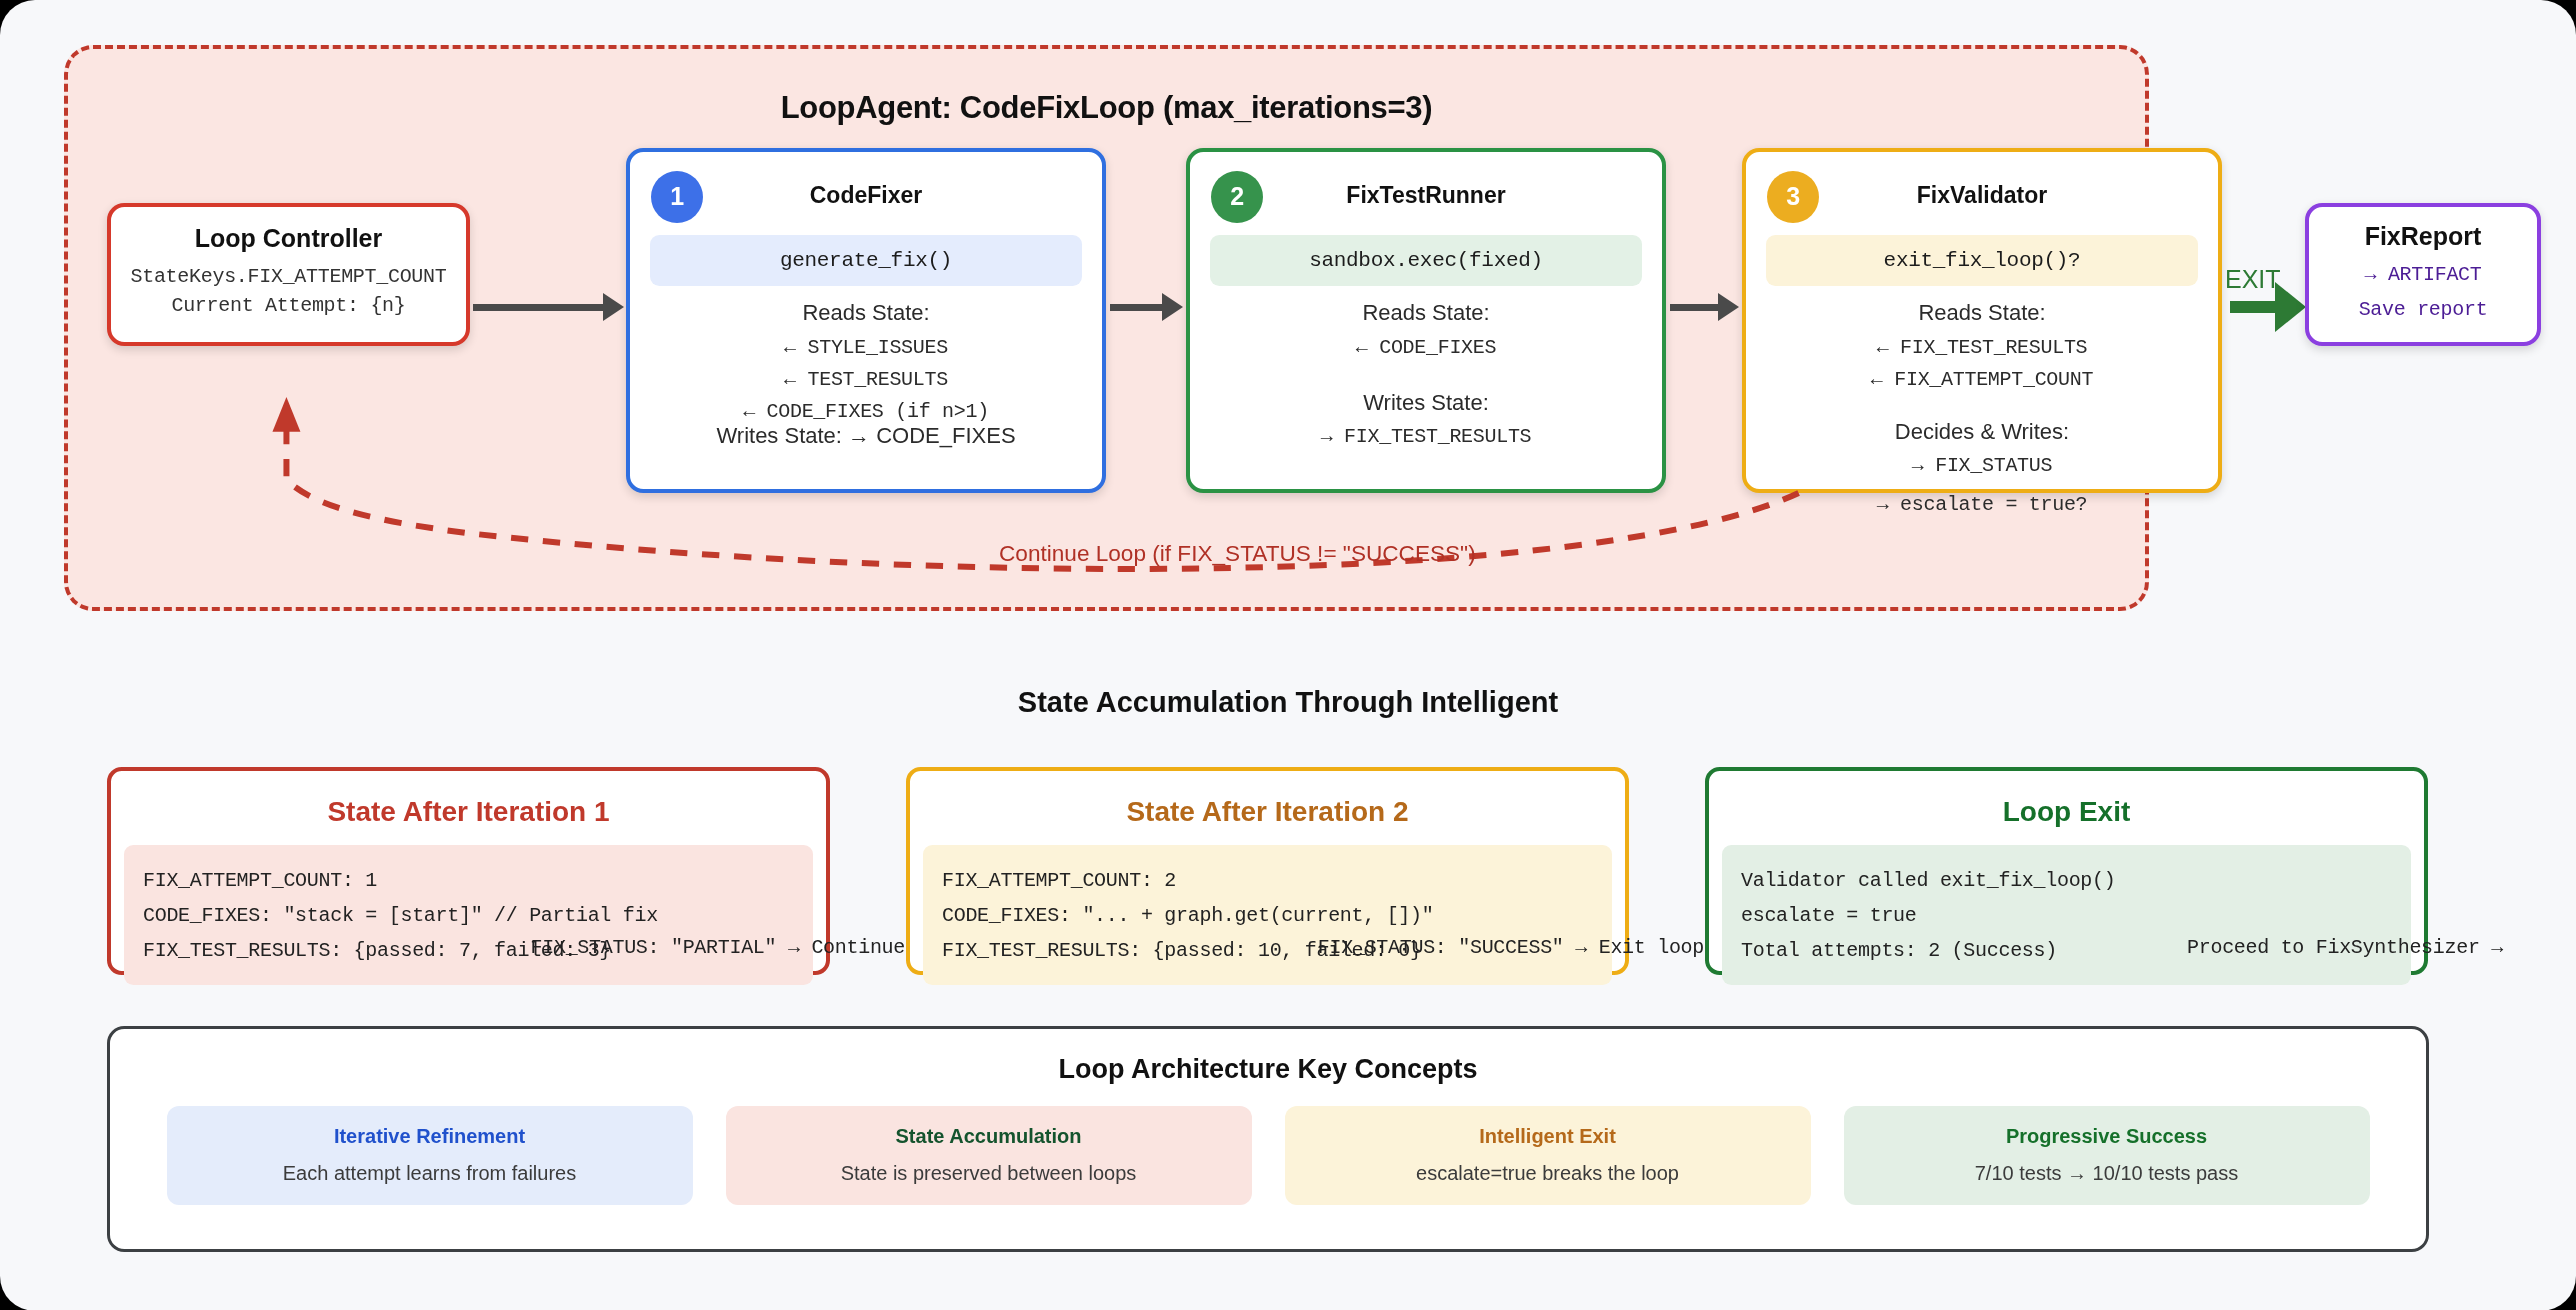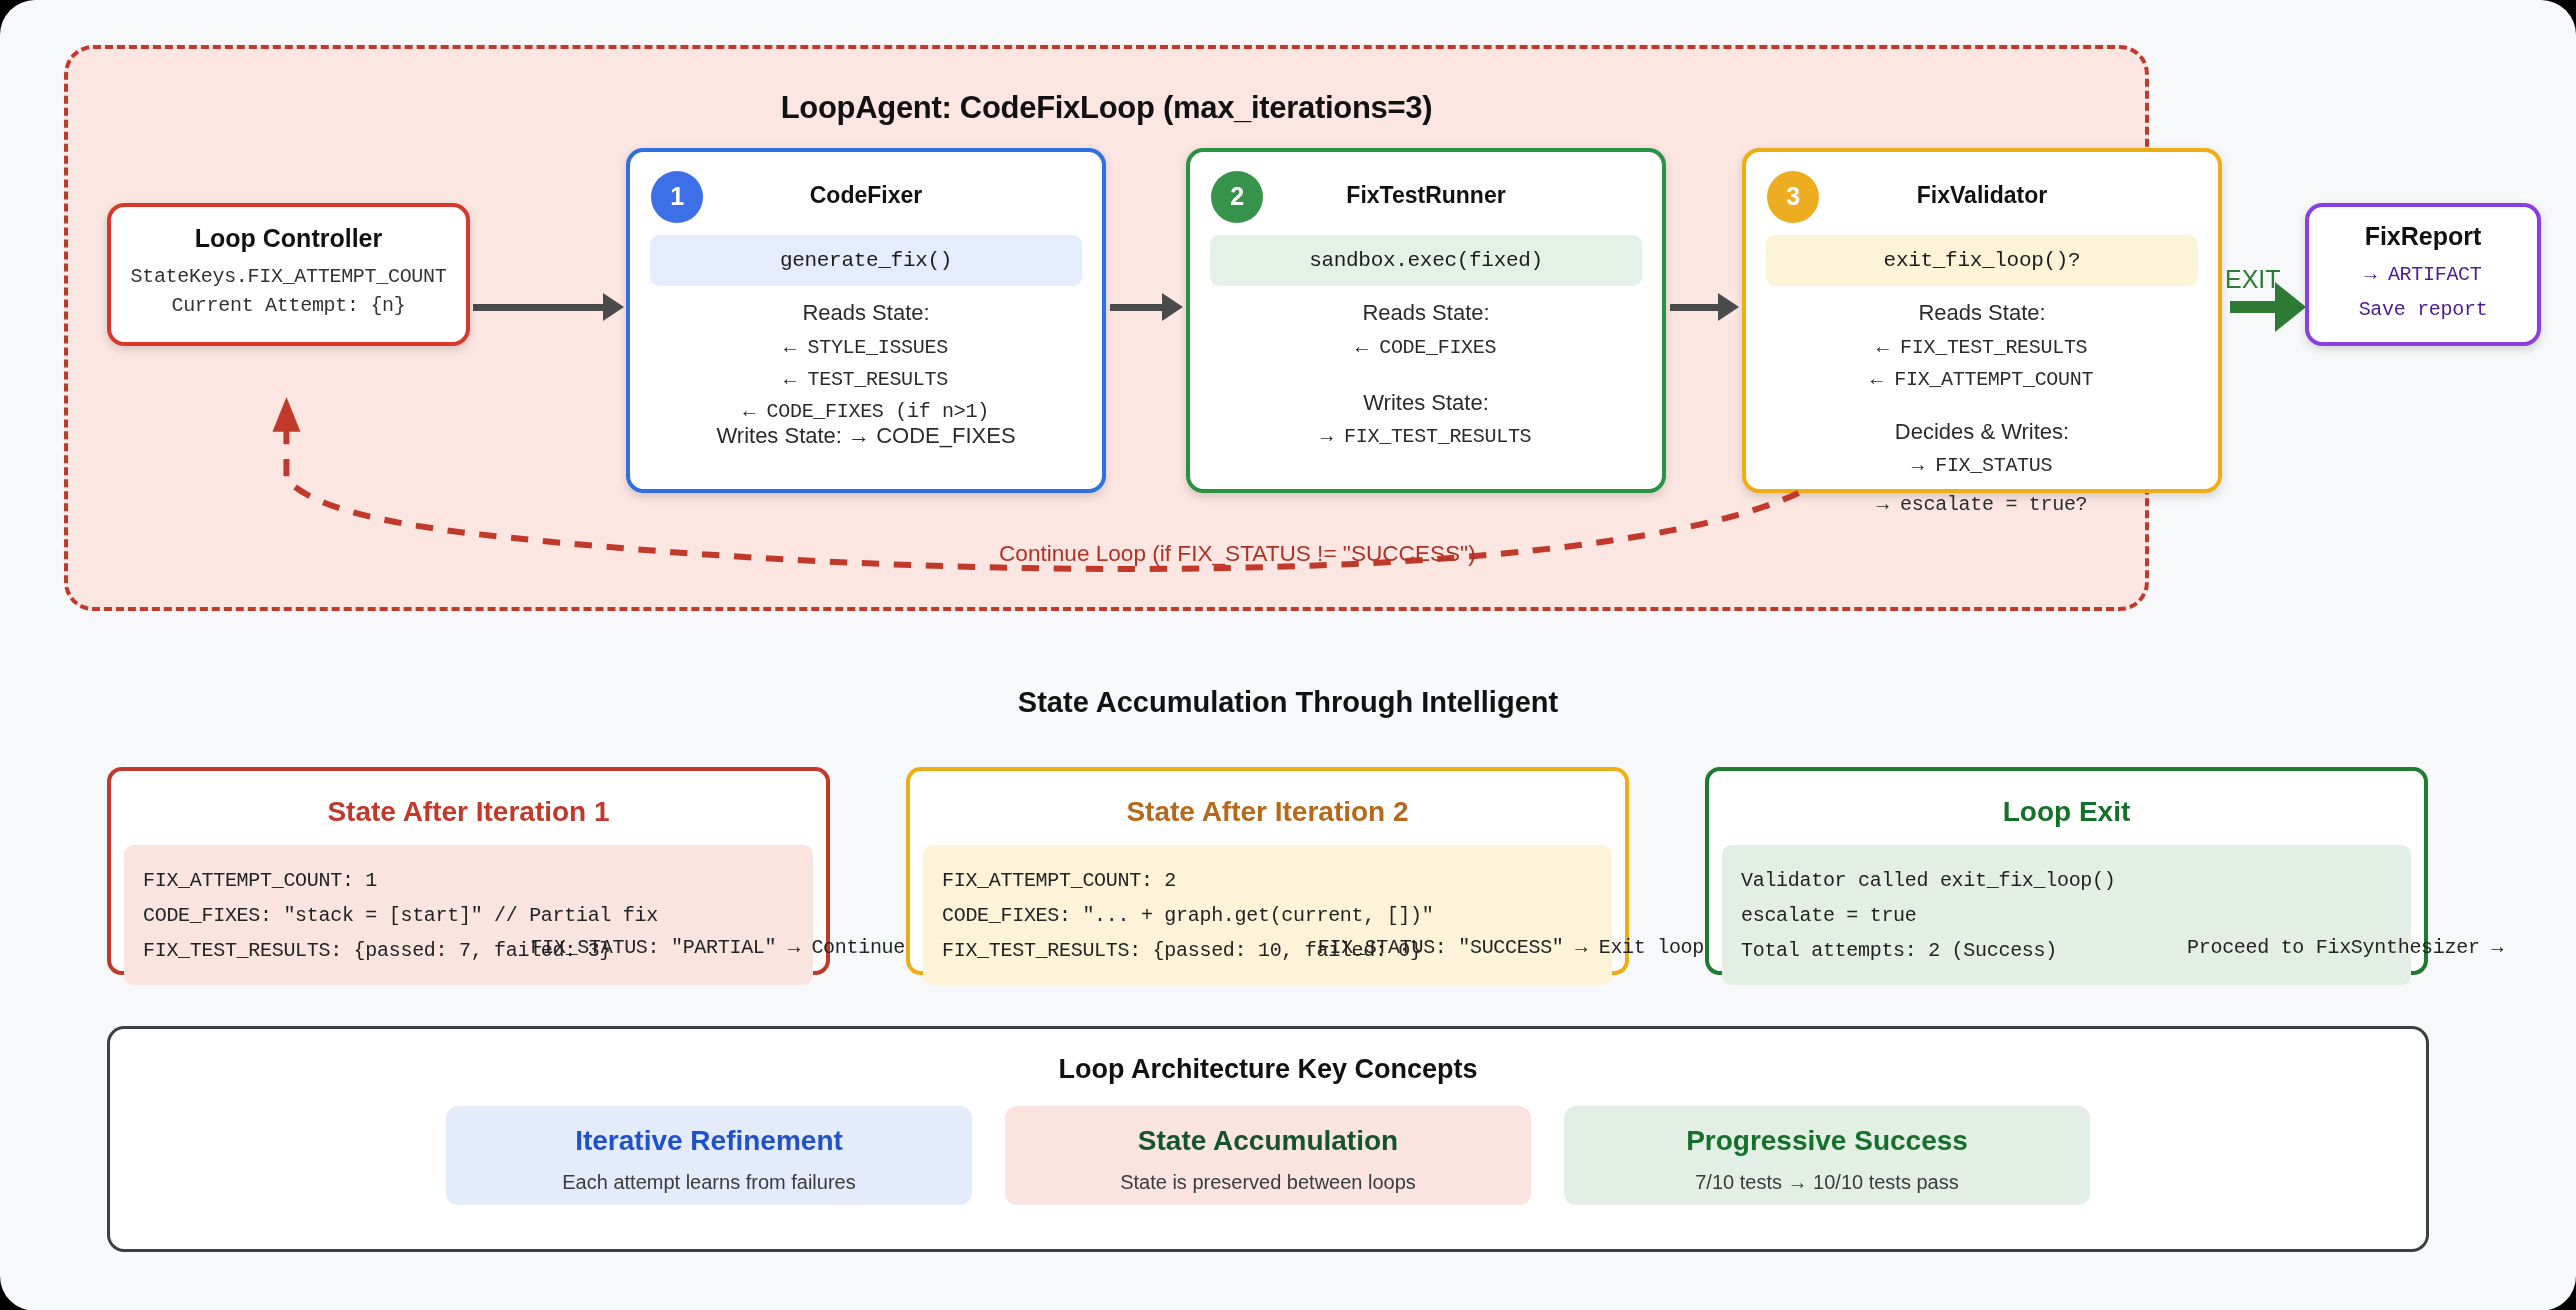--- a/index.html
+++ b/index.html
@@ -345,21 +345,21 @@
   }
   .concept {
     width: 526px;
     height: 99px;
     border-radius: 12px;
     box-sizing: border-box;
     padding-top: 18.7px;
   }
   .concept .c-title {
     text-align: center;
-    font-size: 28px;
+    font-size: 20px;
     font-weight: bold;
   }
   .concept .c-desc {
     text-align: center;
     font-size: 20px;
     color: #3b3b3b;
     margin-top: 14.7px;
   }
   .c-blue   { background: #e4ecfb; }
   .c-blue .c-title   { color: #2051cc; }
@@ -479,20 +479,24 @@
     <div id="concepts-title">Loop Architecture Key Concepts</div>
     <div id="concepts-row">
       <div class="concept c-blue">
         <div class="c-title">Iterative Refinement</div>
         <div class="c-desc">Each attempt learns from failures</div>
       </div>
       <div class="concept c-red">
         <div class="c-title">State Accumulation</div>
         <div class="c-desc">State is preserved between loops</div>
       </div>
+      <div class="concept c-yellow">
+        <div class="c-title">Intelligent Exit</div>
+        <div class="c-desc">escalate=true breaks the loop</div>
+      </div>
       <div class="concept c-green">
         <div class="c-title">Progressive Success</div>
         <div class="c-desc">7/10 tests → 10/10 tests pass</div>
       </div>
     </div>
   </div>
 
 </div>
 
 

